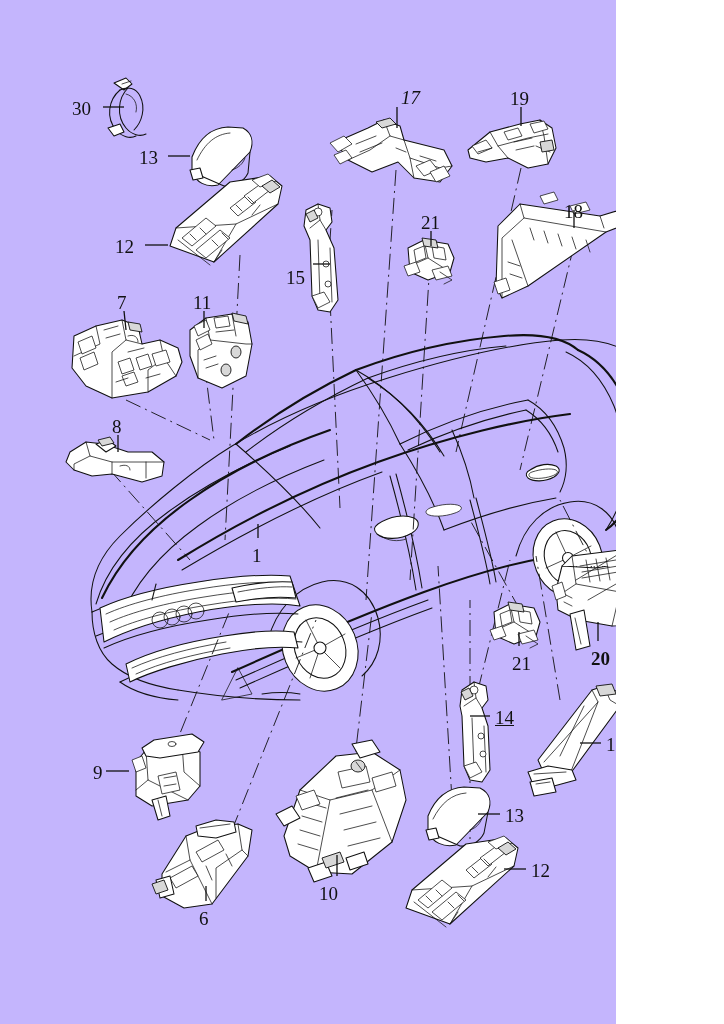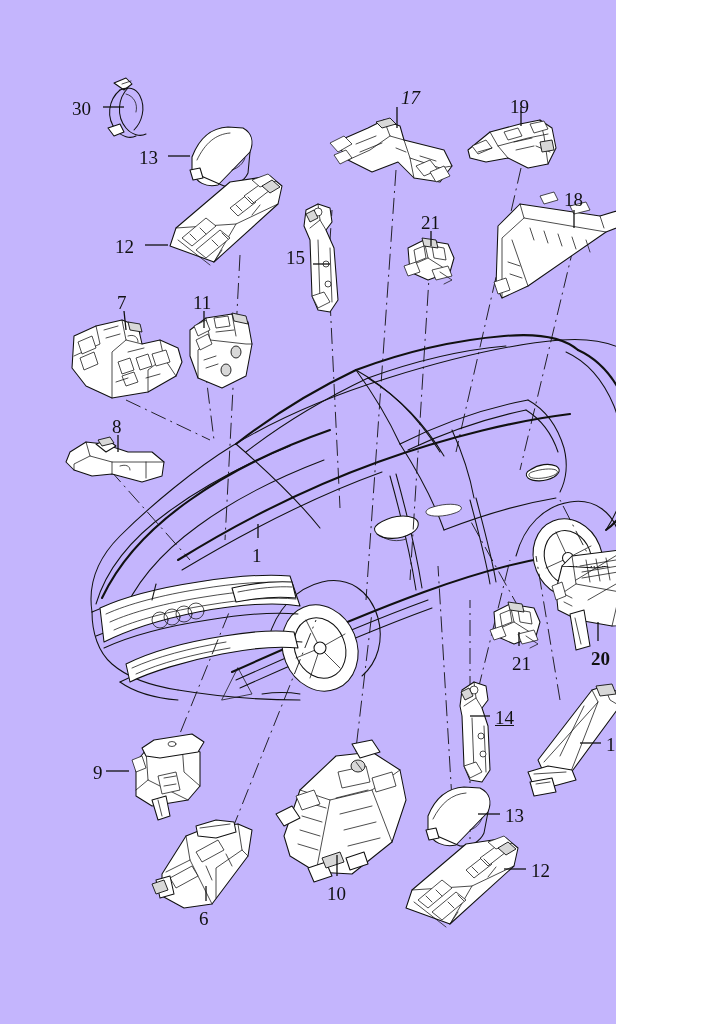--- a/index.html
+++ b/index.html
@@ -565,31 +565,31 @@
         <line x1="490" y1="716" x2="470" y2="716" class="lead"></line>
         <line x1="601" y1="743" x2="580" y2="743" class="lead"></line>
       </g>
   </svg>
 
   <div id="callout-layer">
       <div class="callout-num" style="left: 72px; top: 98px;">30</div>
       <div class="callout-num" style="left: 139px; top: 147px;">13</div>
       <div class="callout-num" style="left: 115px; top: 236px;">12</div>
       <div class="callout-num" style="left: 401px; top: 87px; font-style: italic;">17</div>
-      <div class="callout-num" style="left: 510px; top: 96px;">19</div>
-      <div class="callout-num" style="left: 286px; top: 247px;">15</div>
+      <div class="callout-num" style="left: 510px; top: 88px;">19</div>
+      <div class="callout-num" style="left: 286px; top: 267px;">15</div>
       <div class="callout-num" style="left: 421px; top: 212px;">21</div>
-      <div class="callout-num" style="left: 564px; top: 189px;">18</div>
+      <div class="callout-num" style="left: 564px; top: 201px;">18</div>
       <div class="callout-num" style="left: 117px; top: 292px;">7</div>
       <div class="callout-num" style="left: 193px; top: 292px;">11</div>
       <div class="callout-num" style="left: 112px; top: 416px;">8</div>
       <div class="callout-num" style="left: 252px; top: 545px;">1</div>
       <div class="callout-num" style="left: 93px; top: 762px;">9</div>
       <div class="callout-num" style="left: 199px; top: 908px;">6</div>
-      <div class="callout-num" style="left: 327px; top: 883px;">10</div>
+      <div class="callout-num" style="left: 319px; top: 883px;">10</div>
       <div class="callout-num" style="left: 505px; top: 805px;">13</div>
       <div class="callout-num" style="left: 531px; top: 860px;">12</div>
       <div class="callout-num" style="left: 512px; top: 653px;">21</div>
       <div class="callout-num" style="left: 591px; top: 648px; font-weight: bold;">20</div>
       <div class="callout-num" style="left: 495px; top: 707px; text-decoration: underline;">14</div>
       <div class="callout-num" style="left: 606px; top: 734px;">1</div>
     </div>
 
 </div>
 

